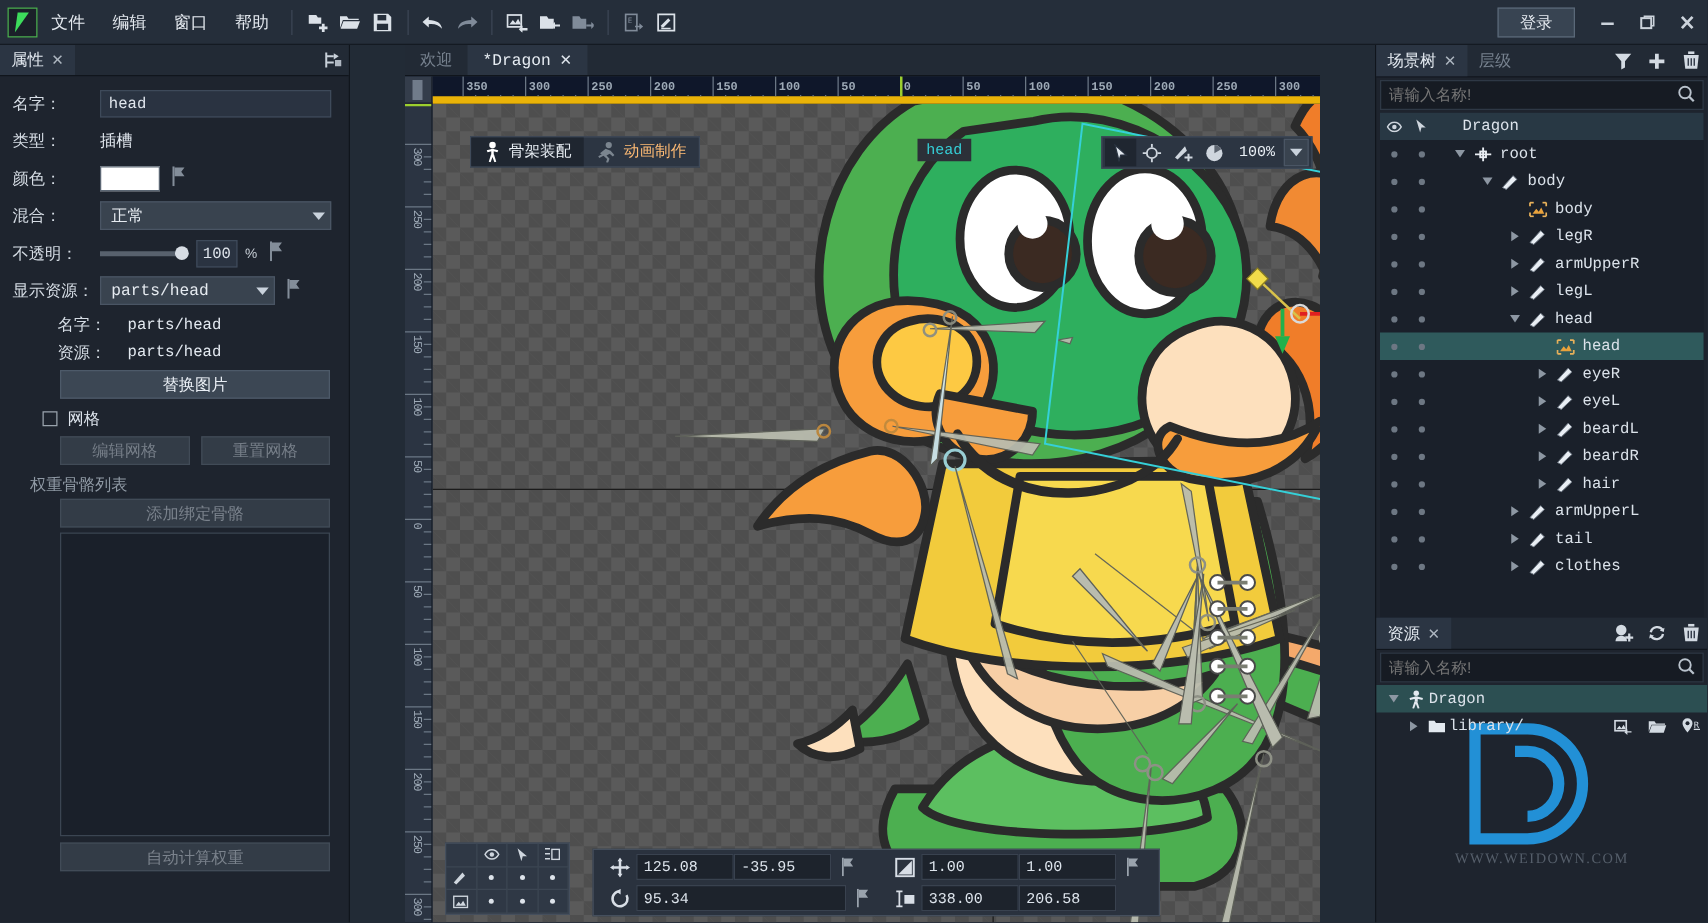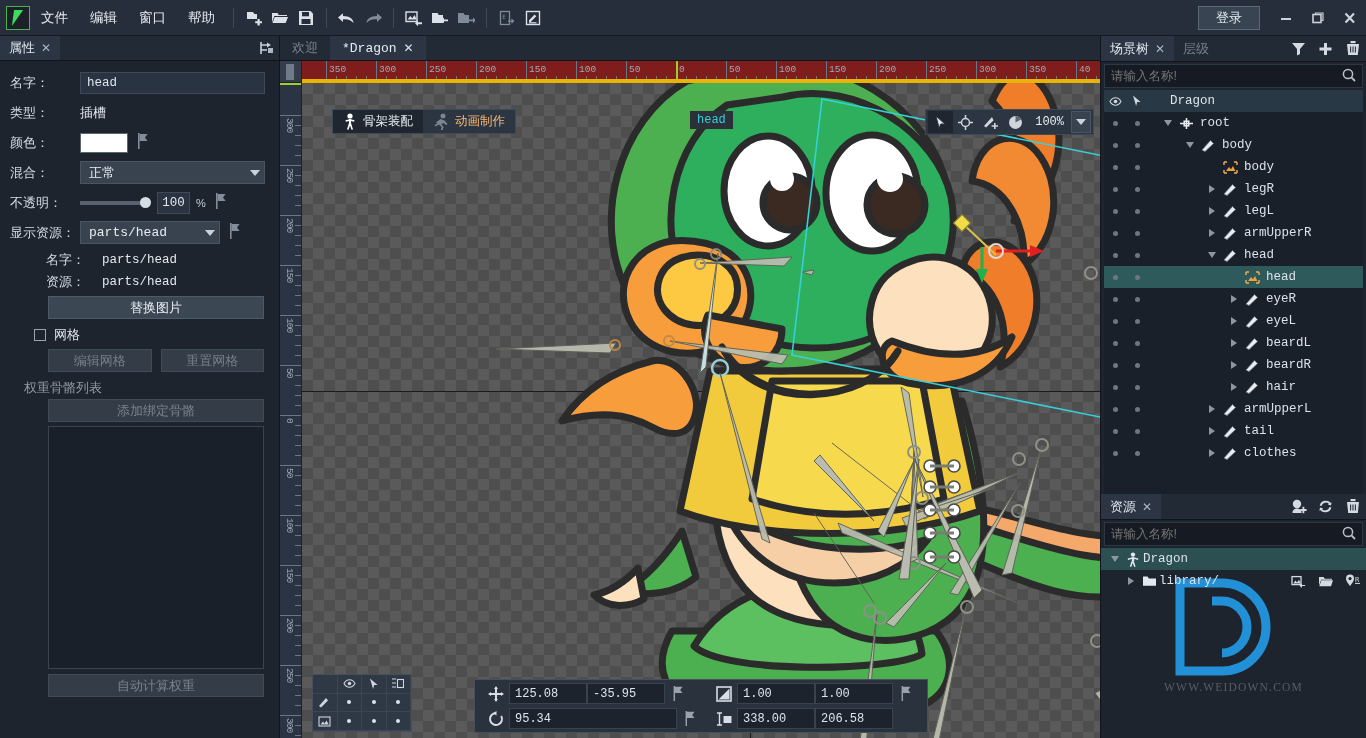--- a/index.html
+++ b/index.html
@@ -41,21 +41,21 @@
     background:#384452; border:1px solid #5a6878; color:#e6ebf1;
     display:flex;align-items:center;justify-content:center;font-size:13px;
     cursor:default;
   }
   .wbtn{
     width:32px;height:34px;display:flex;align-items:center;justify-content:center;
     color:#cdd4dd; cursor:default;
   }
 
   
-  #main{ display:flex; height:702px; width:1366px; }
+  #main{ display:flex; height:702px; width:1366px;gap:44px; }
 
   
   #leftpanel{ width:280px; flex:none; background:#1e242e; display:flex; flex-direction:column;
               border-right:1px solid #10151c;}
   .panel-tabs{ height:25px; display:flex; background:#222a35; border-bottom:1px solid #10151c;
                align-items:stretch; }
   .ptab{
     display:flex; align-items:center; gap:6px; padding:0 9px; font-size:13px;
     background:#2b3543; color:#e2e8ef; cursor:default;
   }
@@ -101,22 +101,22 @@
   .smalllabel{ padding:7px 10px 2px 24px; font-size:13px; color:#8f99a4; }
   .listbox{ margin:4px 15px 0 48px; height:243px; background:#1a202a; border:1px solid #3b4552; }
 
   
   #center{ flex:1; display:flex; flex-direction:column; background:#222b36; min-width:0; position:relative;}
   #doctabs{ height:25px; display:flex; background:#222a35; border-bottom:1px solid #10151c; }
   .dtab{ display:flex;align-items:center;gap:7px;padding:0 12px;font-size:13px;cursor:default; }
   .dtab.inactive{ color:#76818e; }
   .dtab.active{ background:#2b3543; color:#e7edf3; }
   #rulerwrap{ flex:1; position:relative; overflow:hidden; }
-  #hruler{ position:absolute; left:0; top:0; height:22px; right:0; background:#7f1d1d;
-           border-bottom:4px solid #eab308; overflow:hidden; }
+  #hruler{ position:absolute; left:0; top:0; height:22px; right:0; background:#0f172a;
+           border-bottom:6px solid #eab308; overflow:hidden;font-weight:bold; }
   #vruler{ position:absolute; left:0; top:22px; width:22px; bottom:0; background:#2b3442;
            border-right:1px solid #1a212b; overflow:hidden; }
   .rtick{ position:absolute; background:#6b7785; }
   .rlabel{ position:absolute; font-size:9.5px; color:#9eaab7; font-family:"Liberation Mono",monospace;}
   #corner{ position:absolute;left:0;top:0;width:22px;height:22px;background:#343d4b;z-index:5;
            border-right:1px solid #1a212b;border-bottom:1px solid #1a212b;}
   #corner:after{content:"";position:absolute;left:6px;top:3px;width:8px;height:16px;background:#707b8a;}
   #canvas{
     position:absolute; left:22px; top:22px; right:0; bottom:0; overflow:hidden;
     background-color:#5a5a5a;
@@ -1061,39 +1061,39 @@
             </span>
             <span style="width: 56px; flex: 0 0 auto;"></span>
             <span class="twist">
               <span class="tri-right"></span>
             </span>
             <span class="ticon">
               <svg width="15" height="13" viewBox="0 0 15 13">
                 <path d="M1 11 9.5 1.5l3 3L4 12.5z" fill="#e9eef4" stroke="#6e7884" stroke-width=".8"></path>
               </svg>
             </span>
-            <span style="margin-left: 4px;">legL</span>
+            <span style="margin-left: 4px;">armUpperR</span>
           </div>
           <div class="trow">
             <span class="tcol-dot">
               <span class="tdot"></span>
             </span>
             <span class="tcol-dot">
               <span class="tdot"></span>
             </span>
             <span style="width: 56px; flex: 0 0 auto;"></span>
             <span class="twist">
               <span class="tri-right"></span>
             </span>
             <span class="ticon">
               <svg width="15" height="13" viewBox="0 0 15 13">
                 <path d="M1 11 9.5 1.5l3 3L4 12.5z" fill="#e9eef4" stroke="#6e7884" stroke-width=".8"></path>
               </svg>
             </span>
-            <span style="margin-left: 4px;">armUpperR</span>
+            <span style="margin-left: 4px;">legL</span>
           </div>
           <div class="trow">
             <span class="tcol-dot">
               <span class="tdot"></span>
             </span>
             <span class="tcol-dot">
               <span class="tdot"></span>
             </span>
             <span style="width: 56px; flex: 0 0 auto;"></span>
             <span class="twist">

